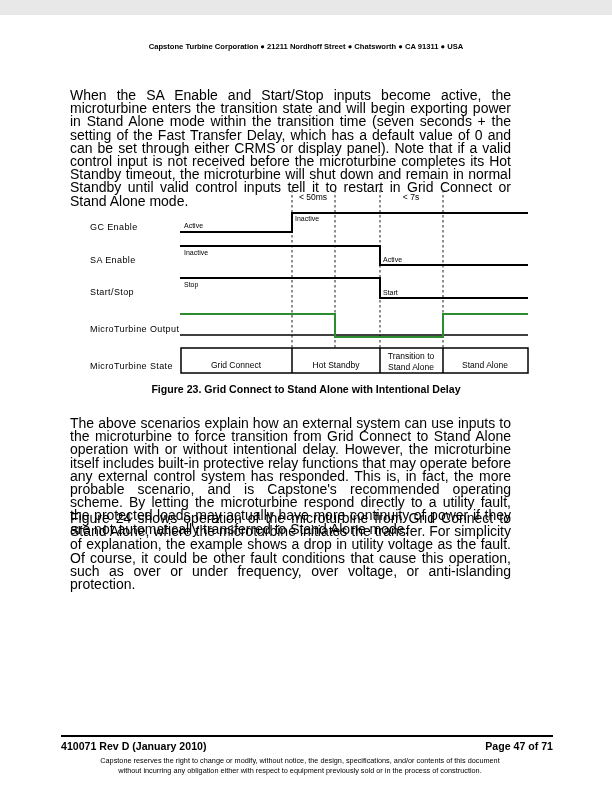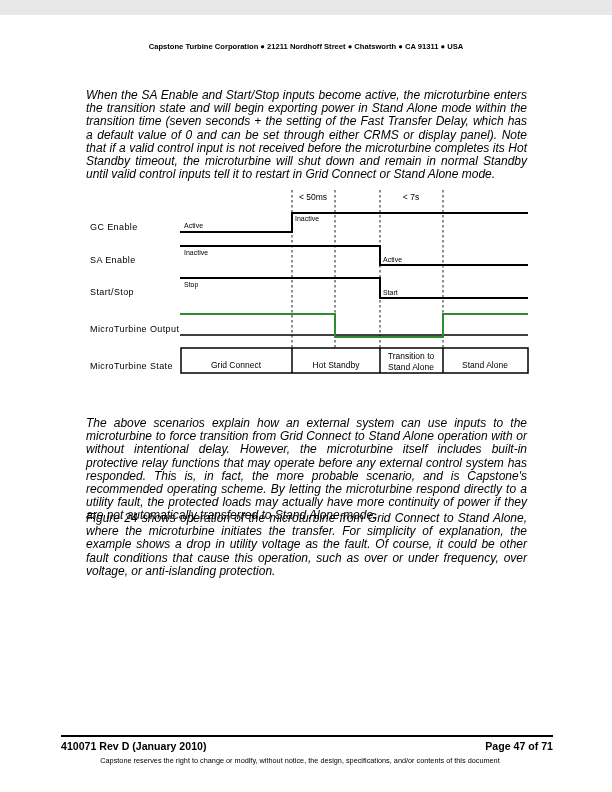--- a/index.html
+++ b/index.html
@@ -19,27 +19,26 @@
     top: 27px;
     left: 0;
     width: 612px;
     text-align: center;
     font-size: 7.6px;
     font-weight: bold;
     line-height: 10px;
   }
   .para {
     position: absolute;
-    left: 86px;
+    left: 70px;
     width: 441px;
-    font-size: 12px;
+    font-size: 14px;
     line-height: 13.2px;
     text-align: justify;
     text-align-last: left;
-    font-style: italic;
   }
   .p1 { top: 74px; }
   .p2 { top: 402px; }
   .p3 { top: 497px; }
   .fig-caption {
     position: absolute;
     top: 368px;
     left: 0;
     width: 612px;
     text-align: center;
@@ -135,26 +134,28 @@
     <line x1="292" y1="333" x2="292" y2="358" stroke="#000" stroke-width="1.5"></line>
     <line x1="380" y1="333" x2="380" y2="358" stroke="#000" stroke-width="1.5"></line>
     <line x1="443" y1="333" x2="443" y2="358" stroke="#000" stroke-width="1.5"></line>
     <text x="236" y="353" text-anchor="middle" class="box-label">Grid Connect</text>
     <text x="336" y="353" text-anchor="middle" class="box-label">Hot Standby</text>
     <text x="411" y="344" text-anchor="middle" class="box-label">Transition to</text>
     <text x="411" y="355" text-anchor="middle" class="box-label">Stand Alone</text>
     <text x="485" y="353" text-anchor="middle" class="box-label">Stand Alone</text>
   </svg>
 
+  <div class="fig-caption">Figure 23. Grid Connect to Stand Alone with Intentional Delay</div>
 
   <div class="para p2">The above scenarios explain how an external system can use inputs to the microturbine to force transition from Grid Connect to Stand Alone operation with or without intentional delay. However, the microturbine itself includes built-in protective relay functions that may operate before any external control system has responded. This is, in fact, the more probable scenario, and is Capstone's recommended operating scheme. By letting the microturbine respond directly to a utility fault, the protected loads may actually have more continuity of power if they are not automatically transferred to Stand Alone mode.</div>
   <div class="para p3">Figure 24 shows operation of the microturbine from Grid Connect to Stand Alone, where the microturbine initiates the transfer. For simplicity of explanation, the example shows a drop in utility voltage as the fault. Of course, it could be other fault conditions that cause this operation, such as over or under frequency, over voltage, or anti-islanding protection.</div>
 
   <div class="footer-rule"></div>
   <div class="footer-row">
     <span>410071 Rev D (January 2010)</span>
     <span>Page 47 of 71</span>
   </div>
   <div class="disclaimer">
     <div>Capstone reserves the right to change or modify, without notice, the design, specifications, and/or contents of this document</div>
+    <div>without incurring any obligation either with respect to equipment previously sold or in the process of construction.</div>
   </div>
 
 </div>
 
 </body></html>

